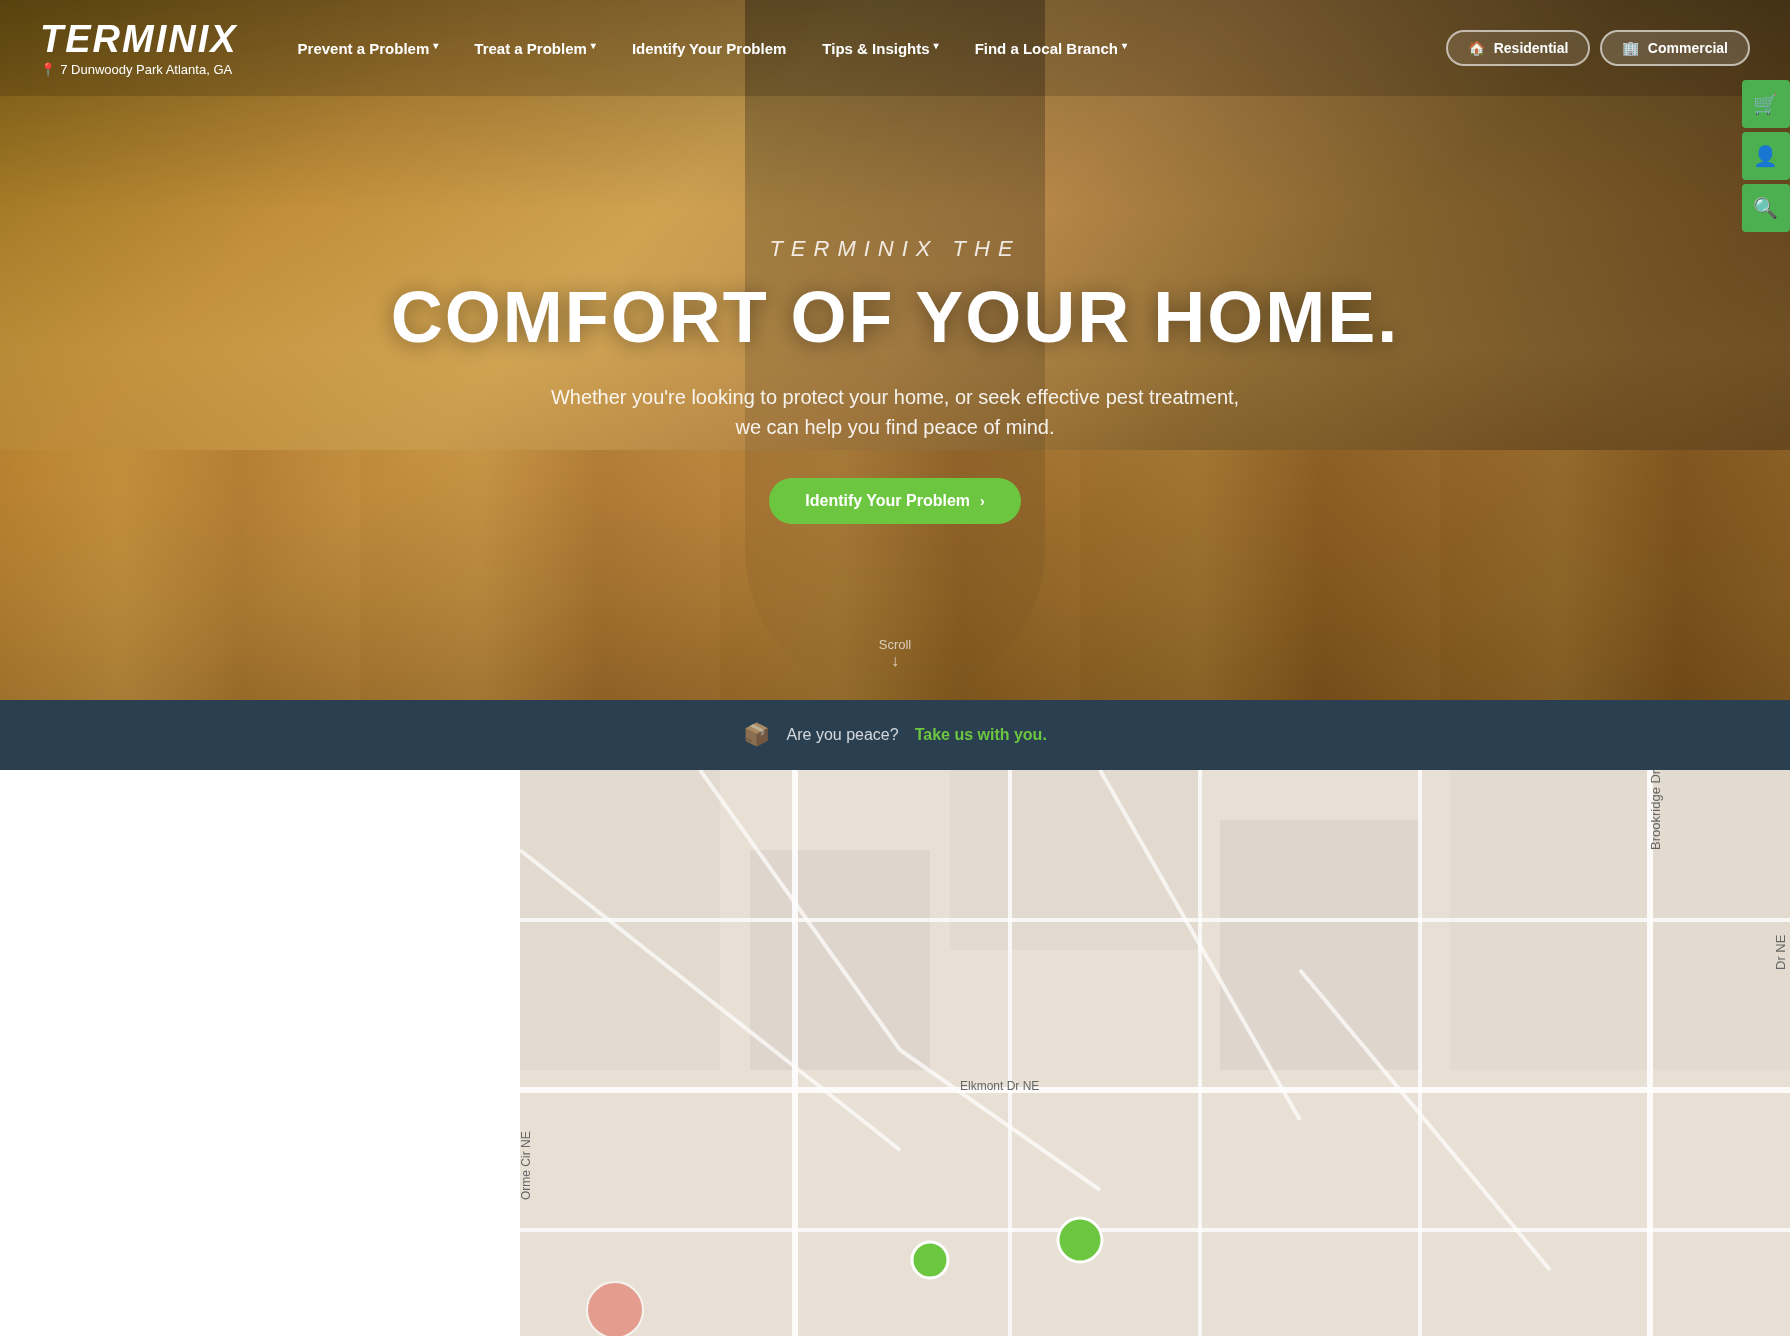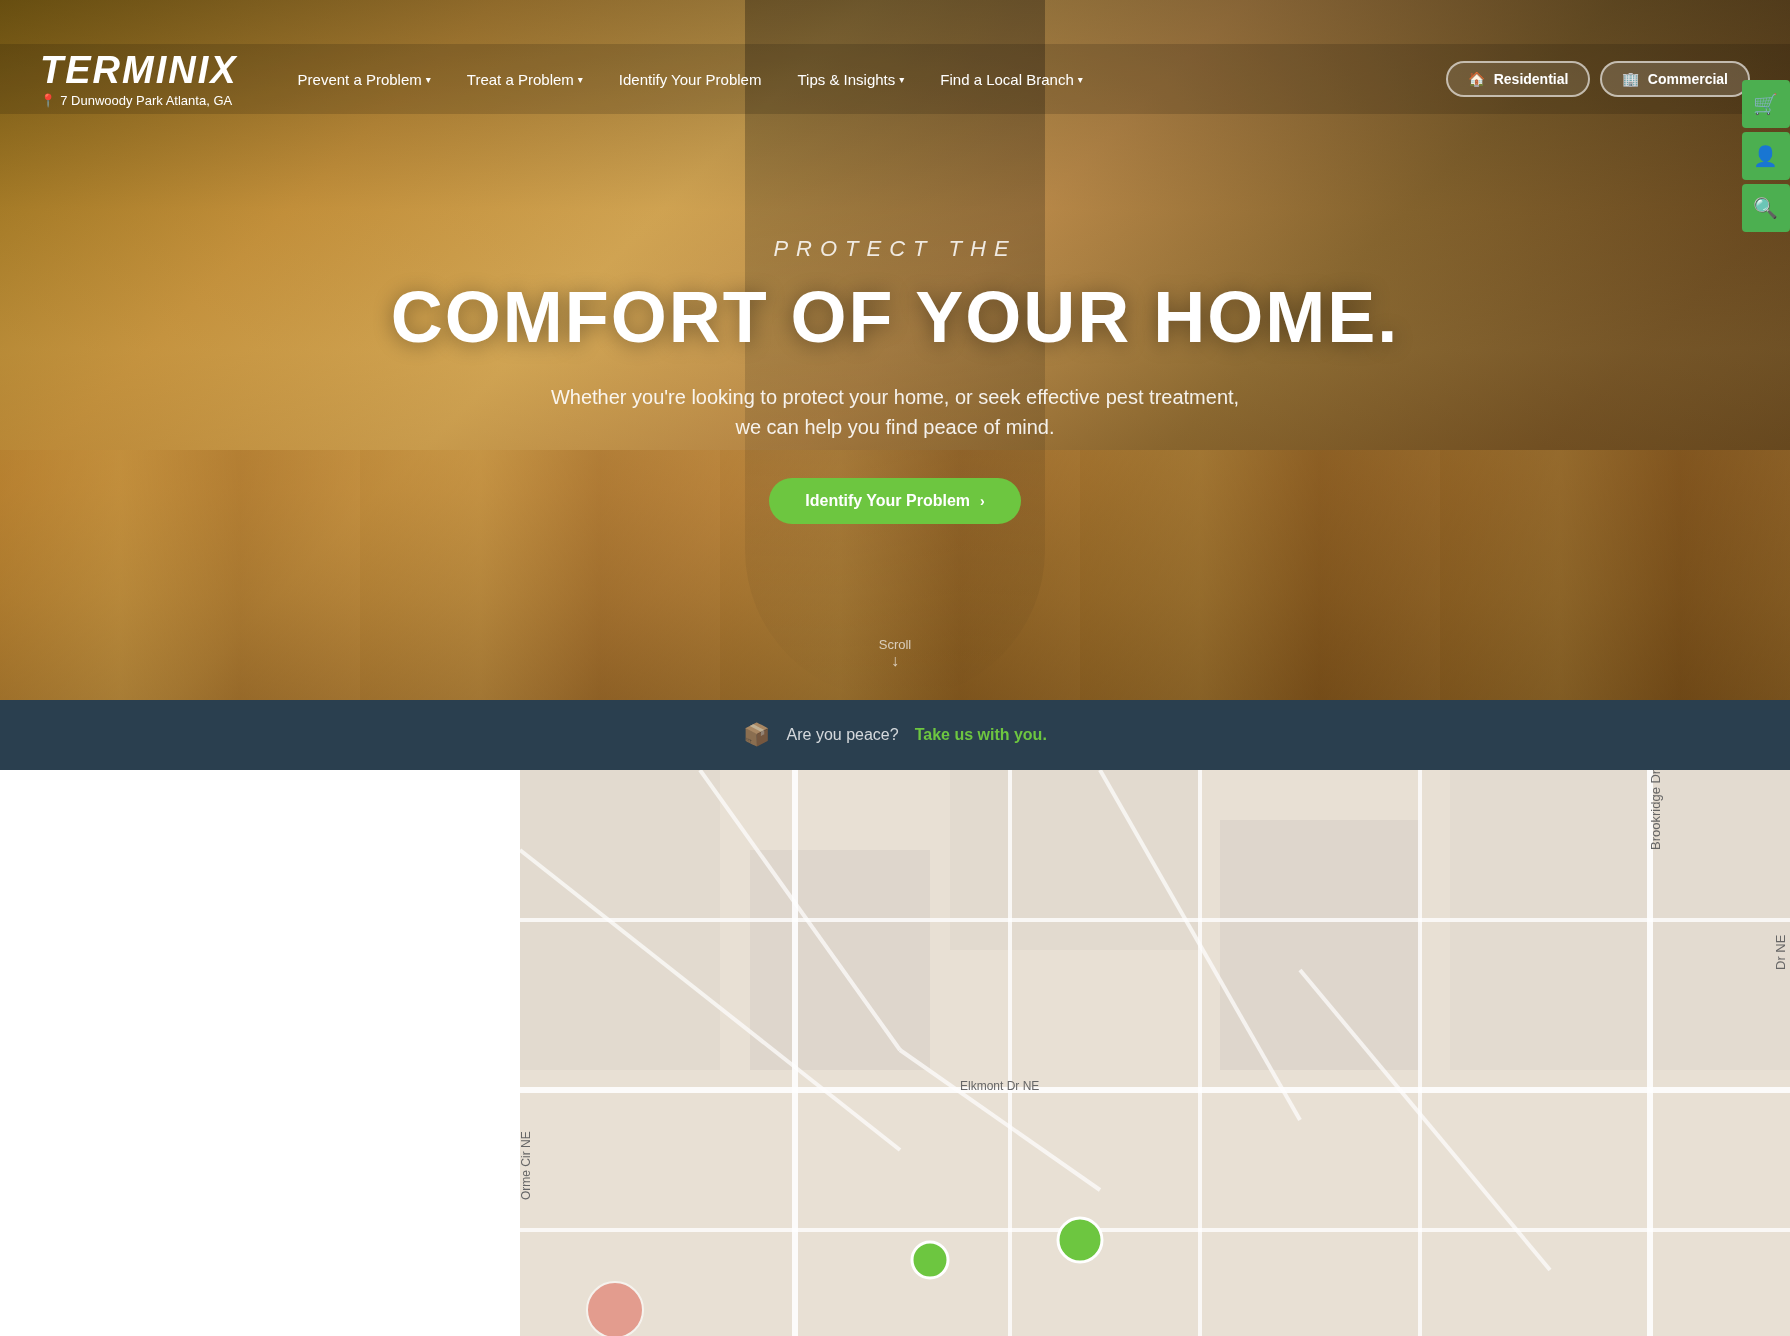--- a/index.html
+++ b/index.html
@@ -6,23 +6,22 @@
     body { font-family: 'Arial', sans-serif; width: 1790px; overflow-x: hidden; background: #fff; }
 
     
     .header {
       position: absolute;
       top: 0; left: 0; right: 0;
       z-index: 100;
       display: flex;
       align-items: center;
       padding: 0 40px;
-      height: 70px;
+      height: 96px;
       background: rgba(0,0,0,0.15);
-      margin-top: 44px;
     }
     .logo-area {
       display: flex;
       flex-direction: column;
       margin-right: 60px;
     }
     .logo-text {
       color: #fff;
       font-size: 38px;
       font-weight: 900;
@@ -46,24 +45,24 @@
     }
     nav {
       display: flex;
       align-items: center;
       gap: 36px;
       flex: 1;
     }
     .nav-item {
       color: #fff;
       font-size: 15px;
-      font-weight: 400;
-      cursor: pointer;
-      display: flex;
-      align-items: center;
+      font-weight: 700;
+      cursor: pointer;
+      display: flex;
+      align-items: flex-start;
       gap: 4px;
       white-space: nowrap;
       text-decoration: none;
     }
     .nav-item .chevron {
       font-size: 10px;
     }
     .nav-actions {
       display: flex;
       align-items: center;
@@ -336,21 +335,21 @@
   </div>
 </div>
 
 <section class="hero">
   <div class="hero-bg"></div>
   <div class="hero-floor"></div>
 
   <div style="position:absolute;top:0;left:50%;transform:translateX(-50%);width:300px;height:100%;z-index:1;opacity:0.5;background:linear-gradient(180deg, rgba(0,0,0,0.6) 0%, rgba(0,0,0,0.3) 50%, transparent 100%);border-radius:0 0 150px 150px;"></div>
 
   <div class="hero-content">
-    <p class="hero-subtitle">PROTECT THE</p>
+    <p class="hero-subtitle">TERMINIX THE</p>
     <h1 class="hero-title">COMFORT OF YOUR HOME.</h1>
     <p class="hero-desc">
       <span>Whether you're looking to protect your home, or seek effective pest treatment,</span><br>
       <span>we can help you find peace of mind.</span>
     </p>
     <button class="btn-identify">
       <span>Identify Your Problem</span>
       <span class="btn-arrow">›</span>
     </button>
   </div>

